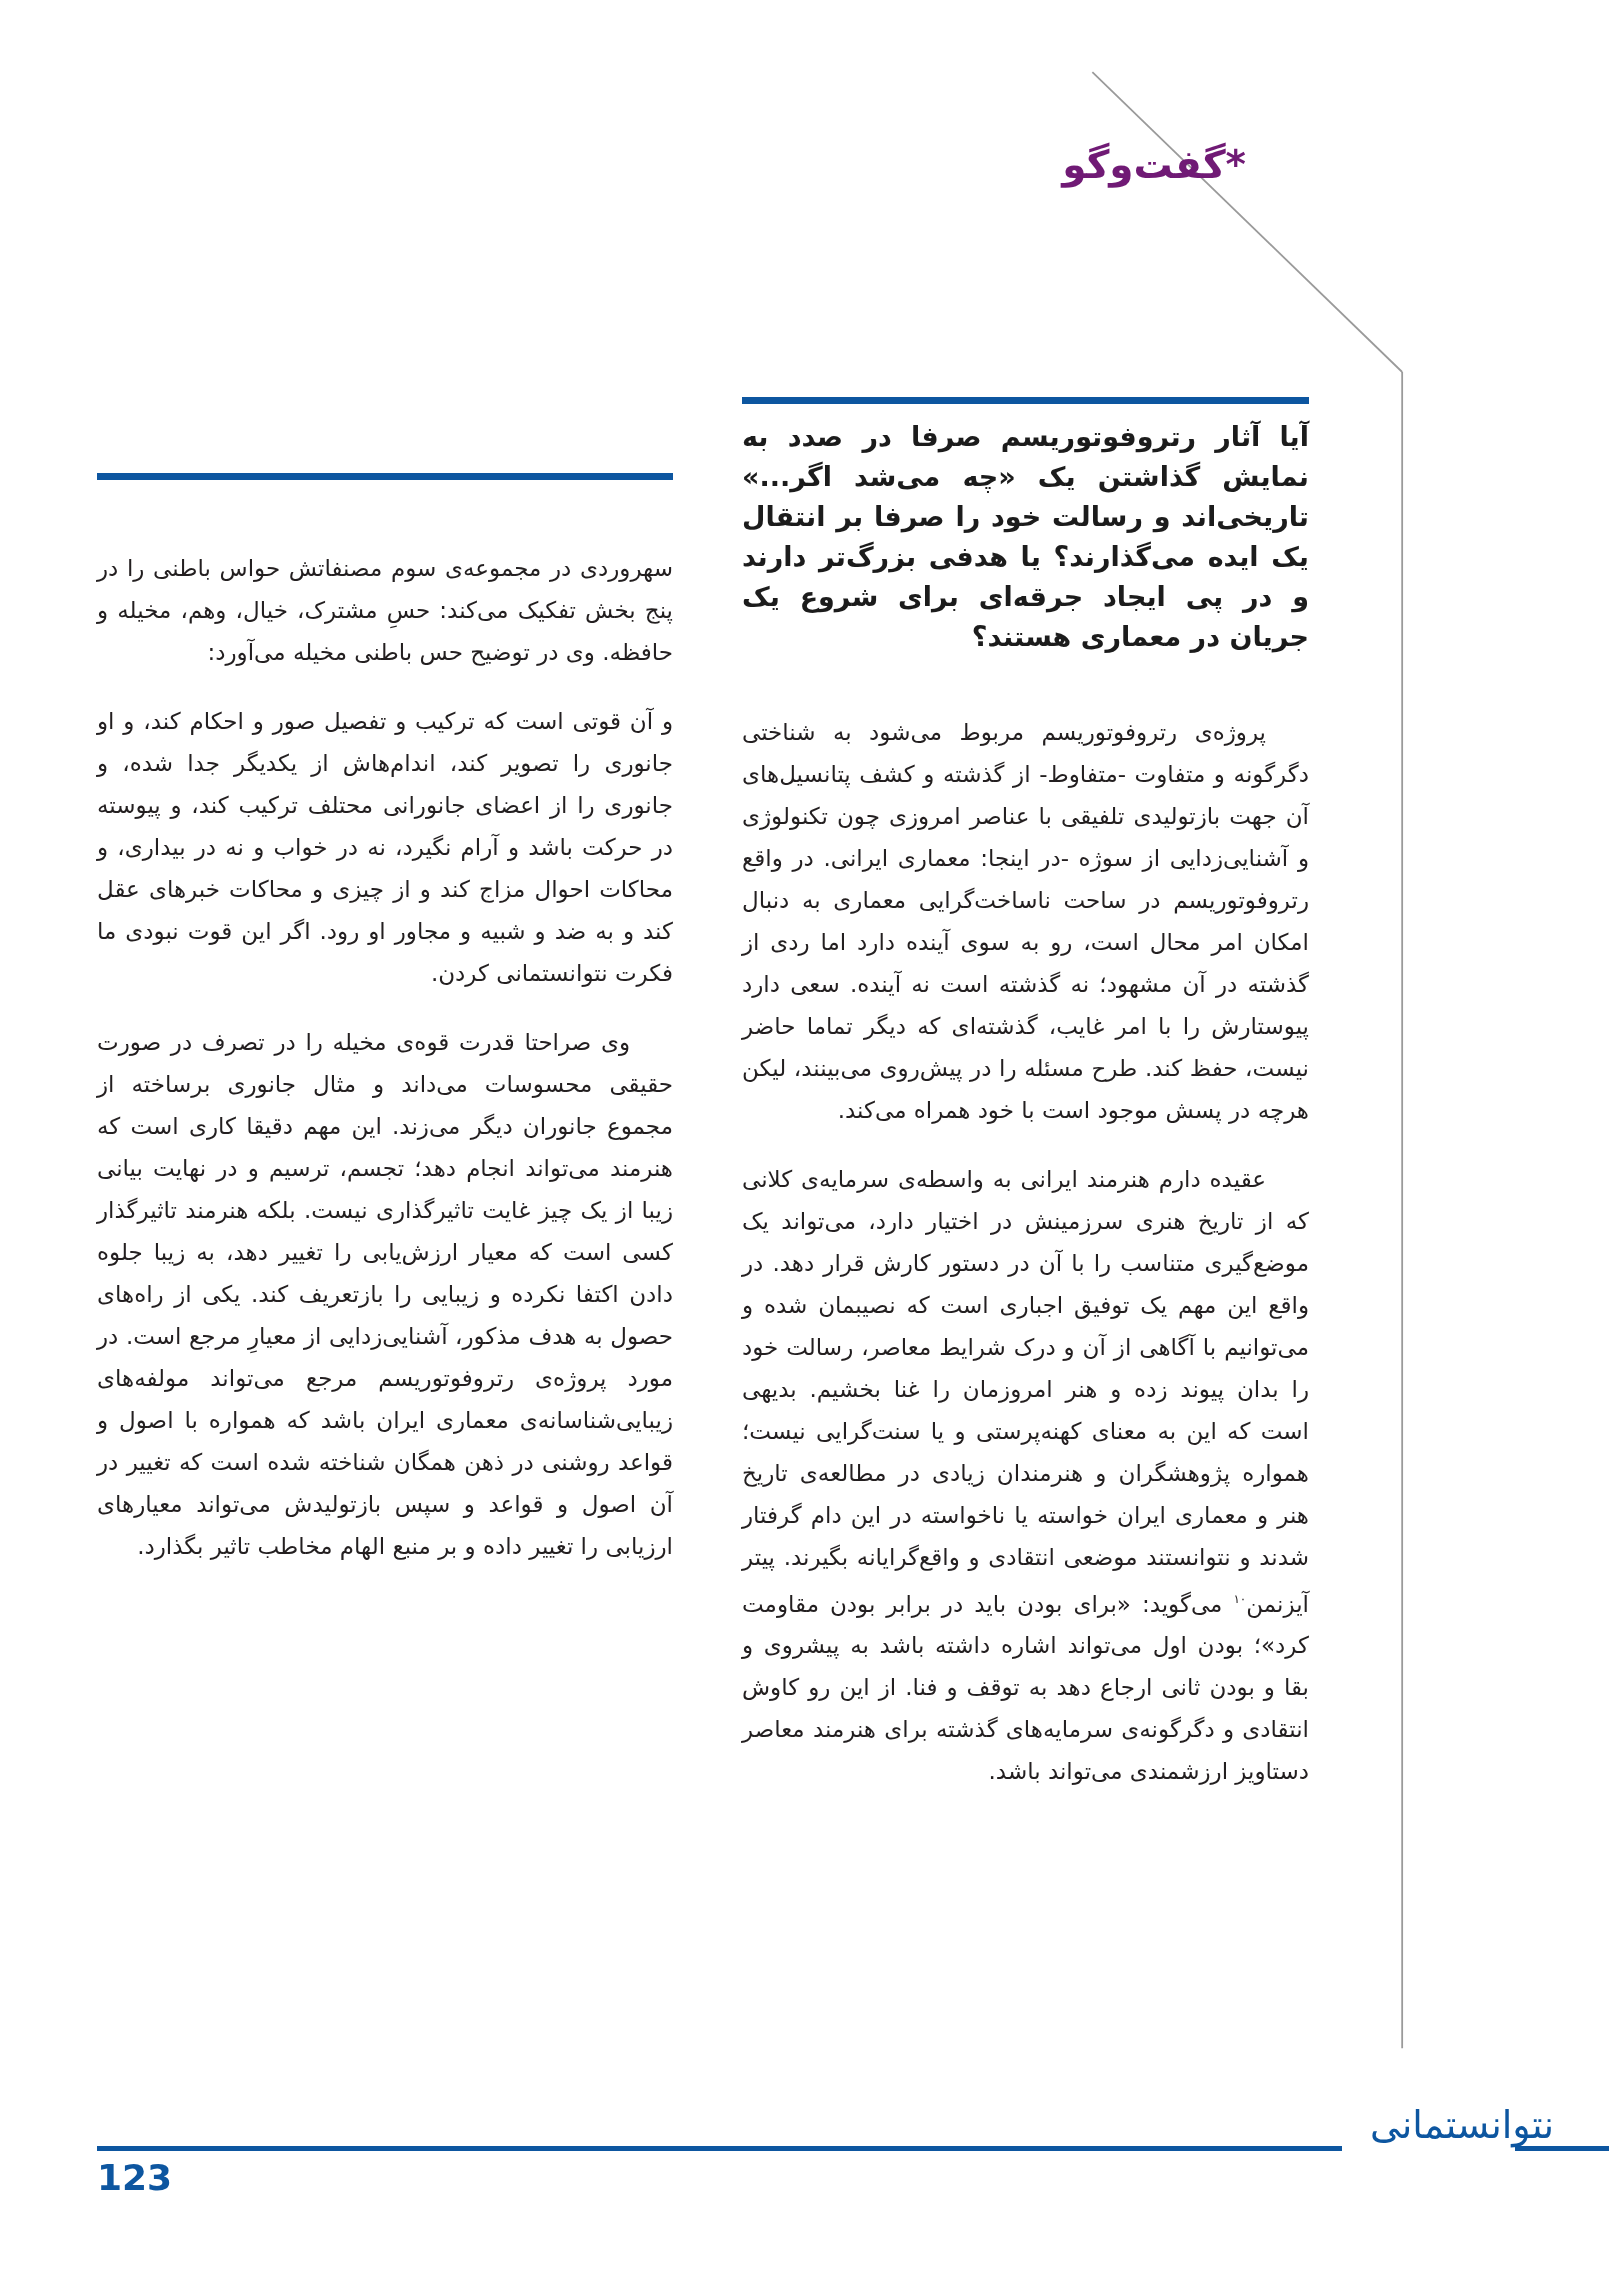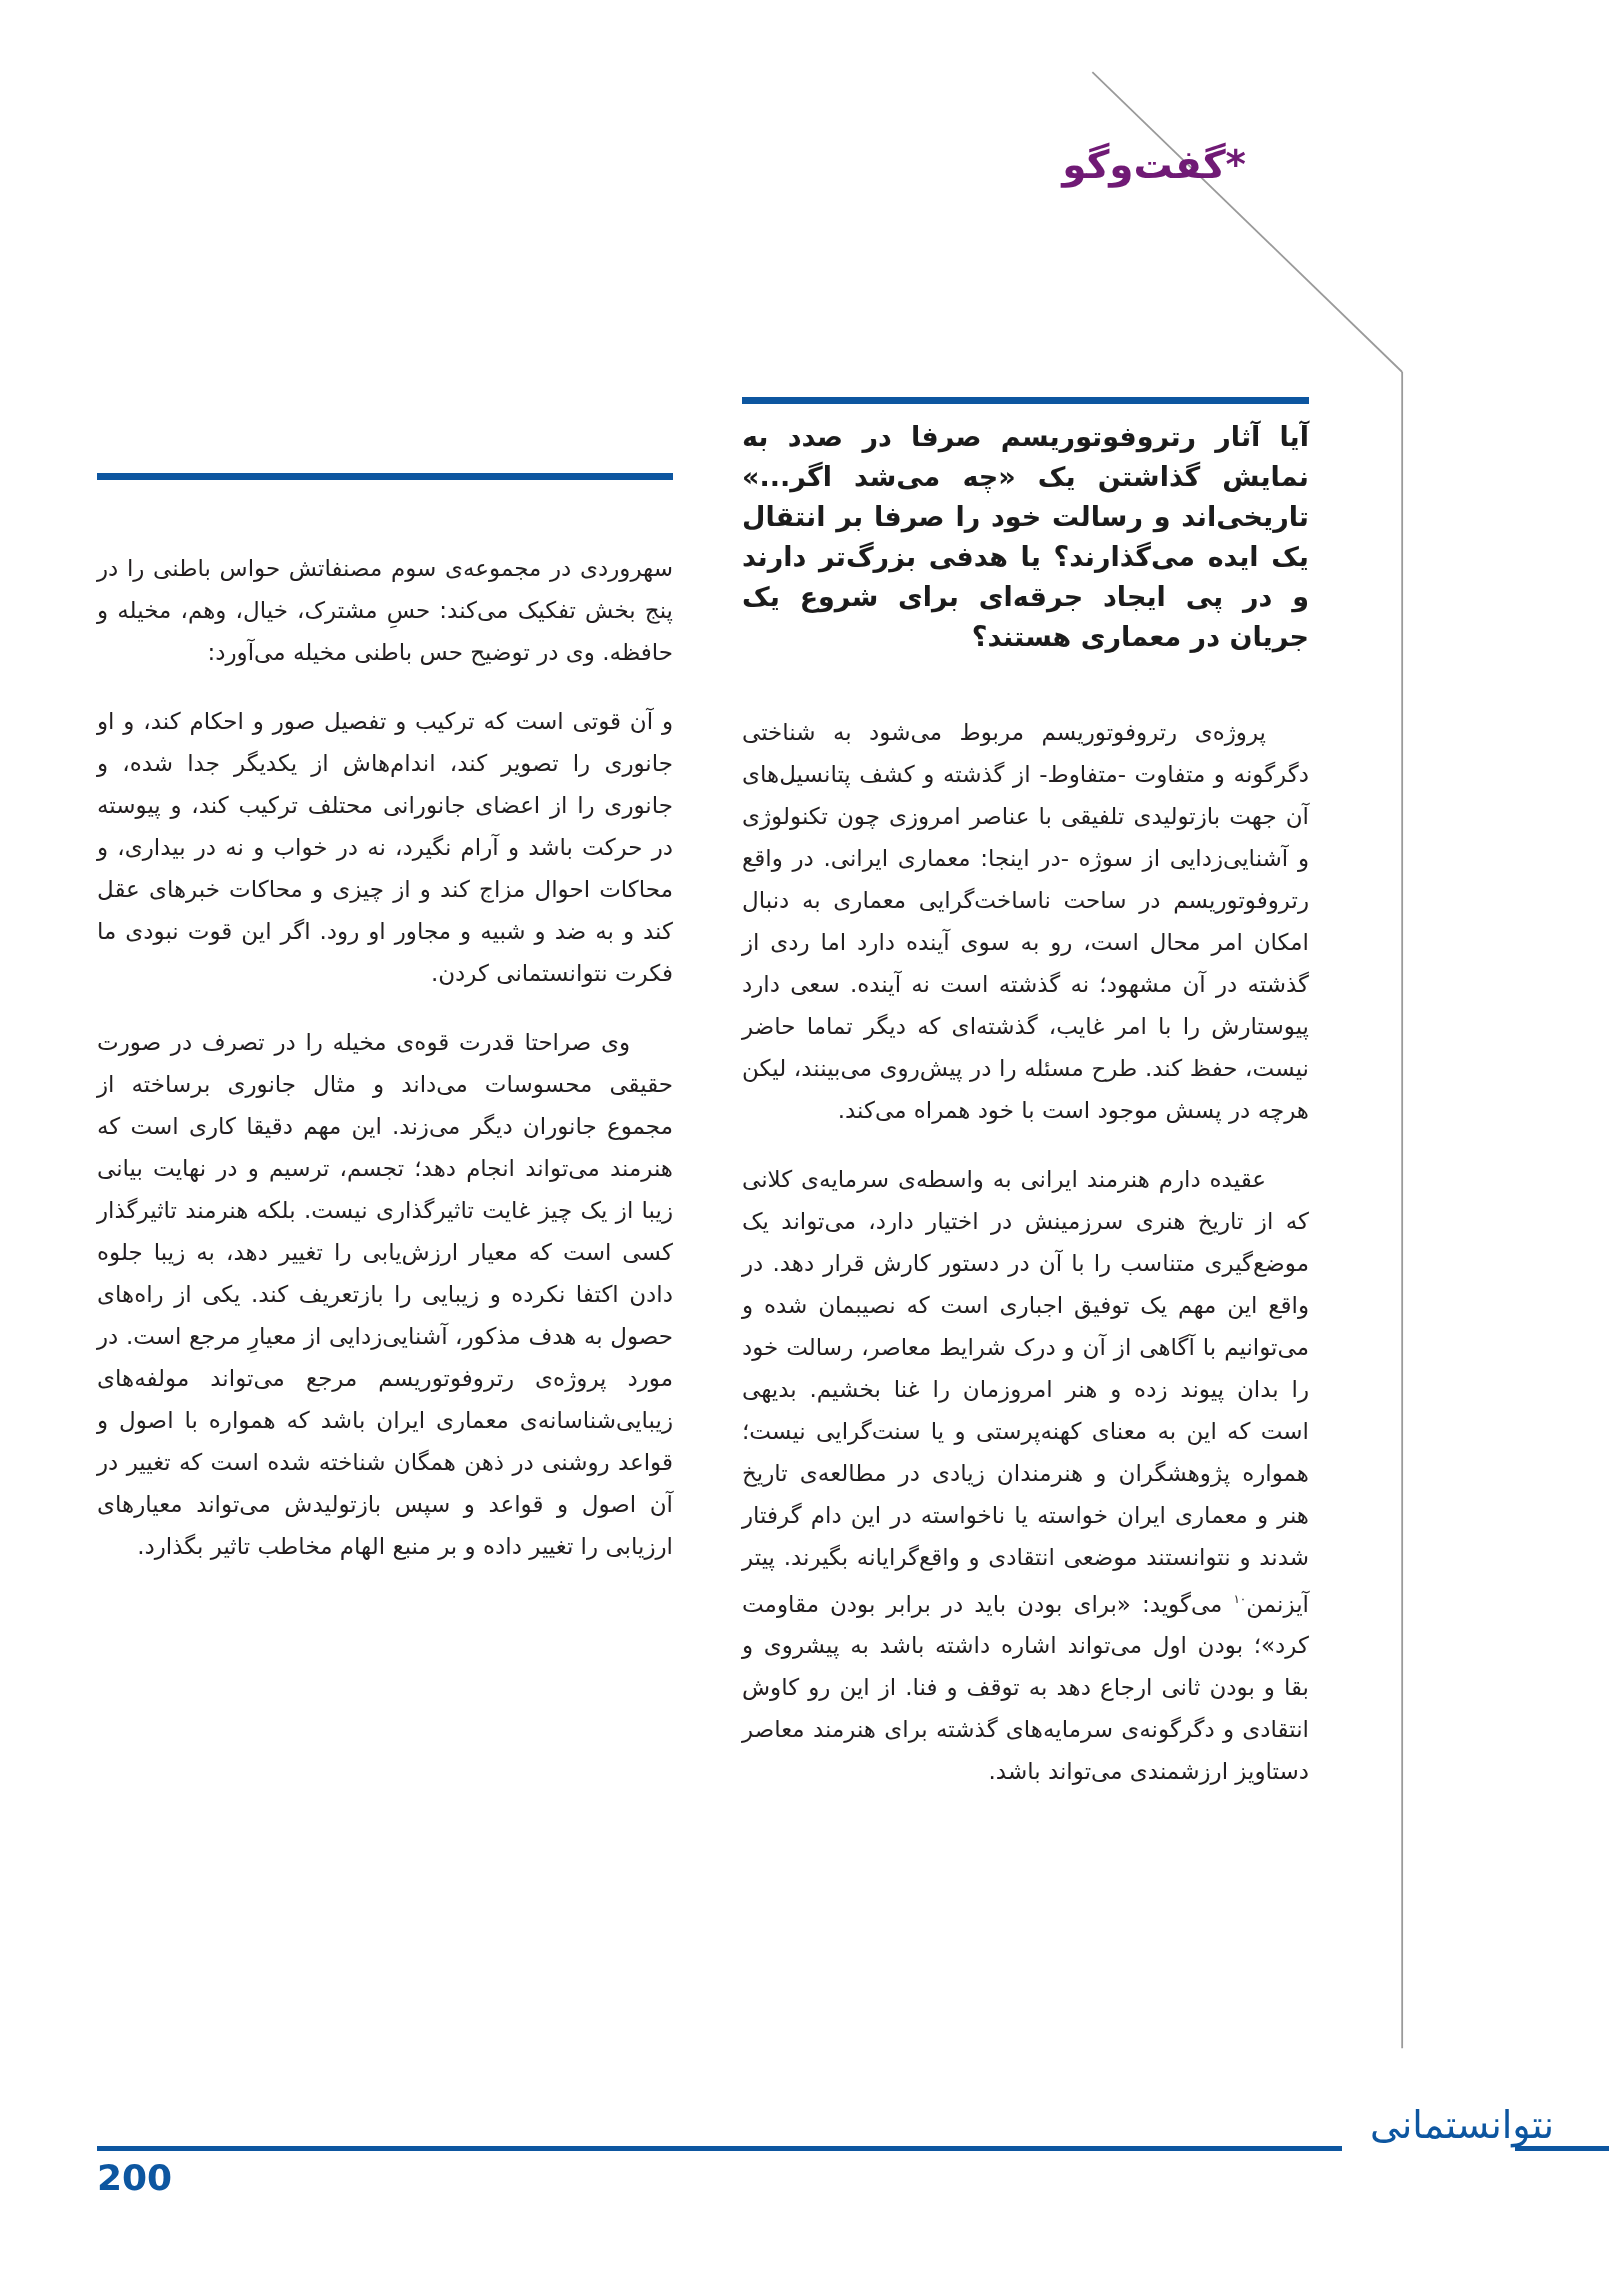--- a/index.html
+++ b/index.html
@@ -58,14 +58,14 @@
   <p class="answer">سهروردی در مجموعه‌ی سوم مصنفاتش حواس باطنی را در پنج بخش تفکیک می‌کند: حسِ مشترک، خیال، وهم، مخیله و حافظه. وی در توضیح حس باطنی مخیله می‌آورد:</p>
   <div class="gap-p"></div>
   <p class="answer">و آن قوتی است که ترکیب و تفصیل صور و احکام کند، و او جانوری را تصویر کند، اندام‌هاش از یکدیگر جدا شده، و جانوری را از اعضای جانورانی محتلف ترکیب کند، و پیوسته در حرکت باشد و آرام نگیرد، نه در خواب و نه در بیداری، و محاکات احوال مزاج کند و از چیزی و محاکات خبرهای عقل کند و به ضد و شبیه و مجاور او رود. اگر این قوت نبودی ما فکرت نتوانستمانی کردن.</p>
   <div class="gap-p"></div>
   <p class="answer indent">وی صراحتا قدرت قوه‌ی مخیله را در تصرف در صورت حقیقی محسوسات می‌داند و مثال جانوری برساخته از مجموع جانوران دیگر می‌زند. این مهم دقیقا کاری است که هنرمند می‌تواند انجام دهد؛ تجسم، ترسیم و در نهایت بیانی زیبا از یک چیز غایت تاثیرگذاری نیست. بلکه هنرمند تاثیرگذار کسی است که معیار ارزش‌یابی را تغییر دهد، به زیبا جلوه دادن اکتفا نکرده و زیبایی را بازتعریف کند. یکی از راه‌های حصول به هدف مذکور، آشنایی‌زدایی از معیارِ مرجع است. در مورد پروژه‌ی رتروفوتوریسم مرجع می‌تواند مولفه‌های زیبایی‌شناسانه‌ی معماری ایران باشد که همواره با اصول و قواعد روشنی در ذهن همگان شناخته شده است که تغییر در آن اصول و قواعد و سپس بازتولیدش می‌تواند معیارهای ارزیابی را تغییر داده و بر منبع الهام مخاطب تاثیر بگذارد.</p>
 </div>
 
 <div class="footer-line"></div>
 <div class="footer-line-right"></div>
 <div class="footer-title rtl">نتوانستمانی</div>
-<div class="page-number rtl">200</div>
+<div class="page-number rtl">123</div>
 
 
 </body></html>

